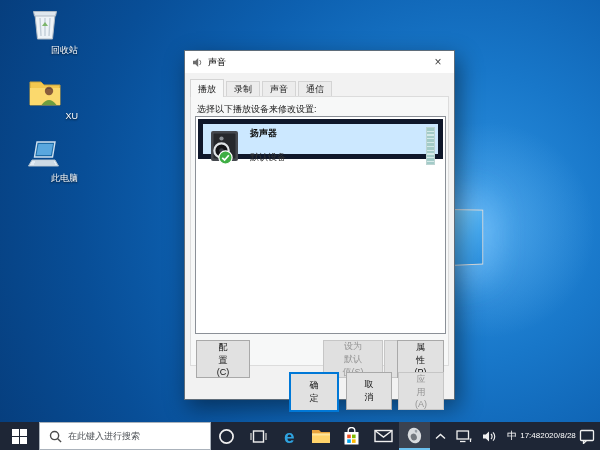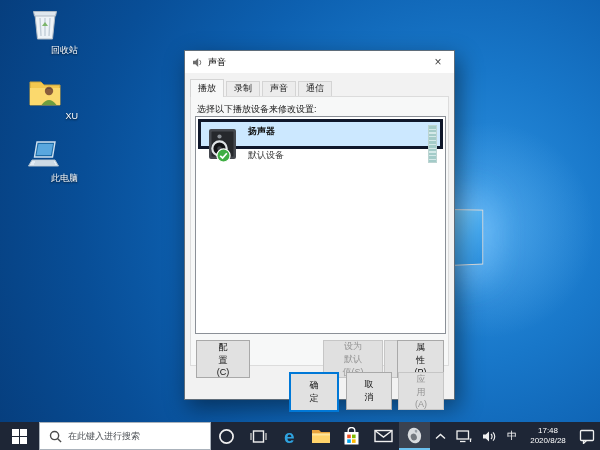--- a/index.html
+++ b/index.html
@@ -22,26 +22,26 @@
   
   .dialog{position:absolute;left:184px;top:50px;width:271px;height:350px;background:#f2f2f2;
     border:1px solid #5f6d7a;box-shadow:4px 8px 22px rgba(0,0,0,.45);}
   .titlebar{position:absolute;left:0;top:0;right:0;height:22px;background:#fff;display:flex;align-items:center;}
   .titlebar .t-icon{margin-left:7px;display:flex;}
   .titlebar .t-text{margin-left:5px;font-size:9px;color:#000;}
   .close-btn{position:absolute;right:0;top:0;width:32px;height:21px;display:flex;align-items:center;justify-content:center;
     font-size:12px;color:#444;cursor:default;}
   .tabstrip{position:absolute;left:5px;top:25px;height:20px;display:flex;align-items:flex-end;z-index:2;}
   .tab{font-size:9px;padding:0 7px;border:1px solid #d4d4d4;border-bottom:none;background:#ececec;
-    margin-right:2px;height:15px;line-height:15px;color:#222;font-family:Liberation Mono, monospace;}
+    margin-right:2px;height:15px;line-height:15px;color:#222;}
   .tab.active{background:#f7f8f8;height:18px;line-height:18px;margin-bottom:-1px;position:relative;}
   .pane{position:absolute;left:5px;right:5px;top:45px;height:270px;background:#f7f8f8;border:1px solid #dcdcdc;}
   .instruction{position:absolute;left:6px;top:6px;font-size:9px;color:#1a1a1a;}
   .listbox{position:absolute;left:4px;top:19px;width:251px;height:218px;background:#fff;border:1px solid #8b9097;}
-  .device-item{position:absolute;left:2px;right:2px;top:2px;height:30px;background:#cce8ff;border:3px solid #0f172a;}
+  .device-item{position:absolute;left:2px;right:2px;top:2px;height:40px;background:#cce8ff;border:5px solid #0f172a;}
   .dev-ic{position:absolute;left:5px;top:5px;width:34px;height:34px;}
   .dev-badge{position:absolute;left:15px;top:26px;width:15px;height:15px;}
   .dev-name{position:absolute;left:47px;top:4px;font-size:9px;font-weight:bold;color:#111;line-height:11px;}
   .dev-desc{position:absolute;left:47px;top:16px;font-size:9px;color:#6b6b6b;line-height:11px;}
   .dev-status{position:absolute;left:47px;top:28px;font-size:9px;color:#333;line-height:11px;}
   .meter{position:absolute;right:3px;top:3px;width:9px;height:38px;background:#ddf0ef;
     background-image:repeating-linear-gradient(180deg,#a3cbc8 0px,#a3cbc8 2.6px,#d4e9e8 2.6px,#d4e9e8 3.8px);
     border:1px solid #bcd4d2;}
   .btn{font-size:9px;background:#e1e1e1;border:1px solid #a9a9a9;color:#111;height:22px;
     display:flex;align-items:center;justify-content:center;padding:18px;cursor:default;}
@@ -61,21 +61,21 @@
   .start{width:40px;}
   .searchbox{width:176px;background:#fff;border:1px solid #aab2bb;display:flex;align-items:center;}
   .searchbox svg{margin:0 6px 0 9px;flex:none;}
   .searchbox input{border:none;outline:none;flex:1;font-size:9px;color:#333;background:transparent;padding:0;min-width:0;}
   .searchbox input::placeholder{color:#4d5156;opacity:1;}
   .app{width:32px;}
   .app.active{background:rgba(255,255,255,0.13);border-bottom:2px solid #6cc1ef;}
   .tray{margin-left:auto;display:flex;align-items:stretch;}
   .tray .tb-btn{padding:0 5px;}
   .ime{font-size:10px;color:#fff;}
-  .clock{flex-direction:column;line-height:10px;color:#fff;font-size:8px;text-align:center;justify-content:center;width:52px;}
+  .clock{line-height:10px;color:#fff;font-size:8px;text-align:center;justify-content:center;width:52px;}
   .edge-e{font-size:19px;font-weight:bold;color:#2fa3e0;line-height:19px;}
 </style>
 </head>
 <body>
 
 <div class="screen">
 
   <div class="logo-glow"></div>
   <div class="win-logo">
     <div class="pane"></div>

